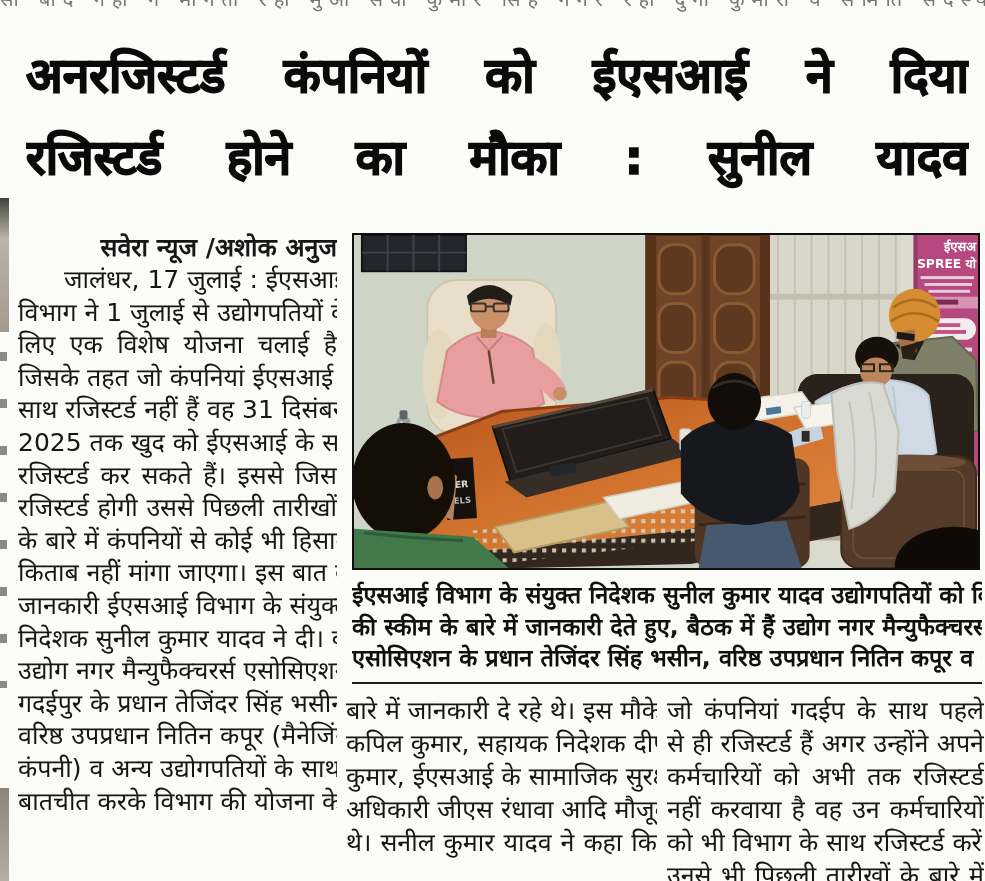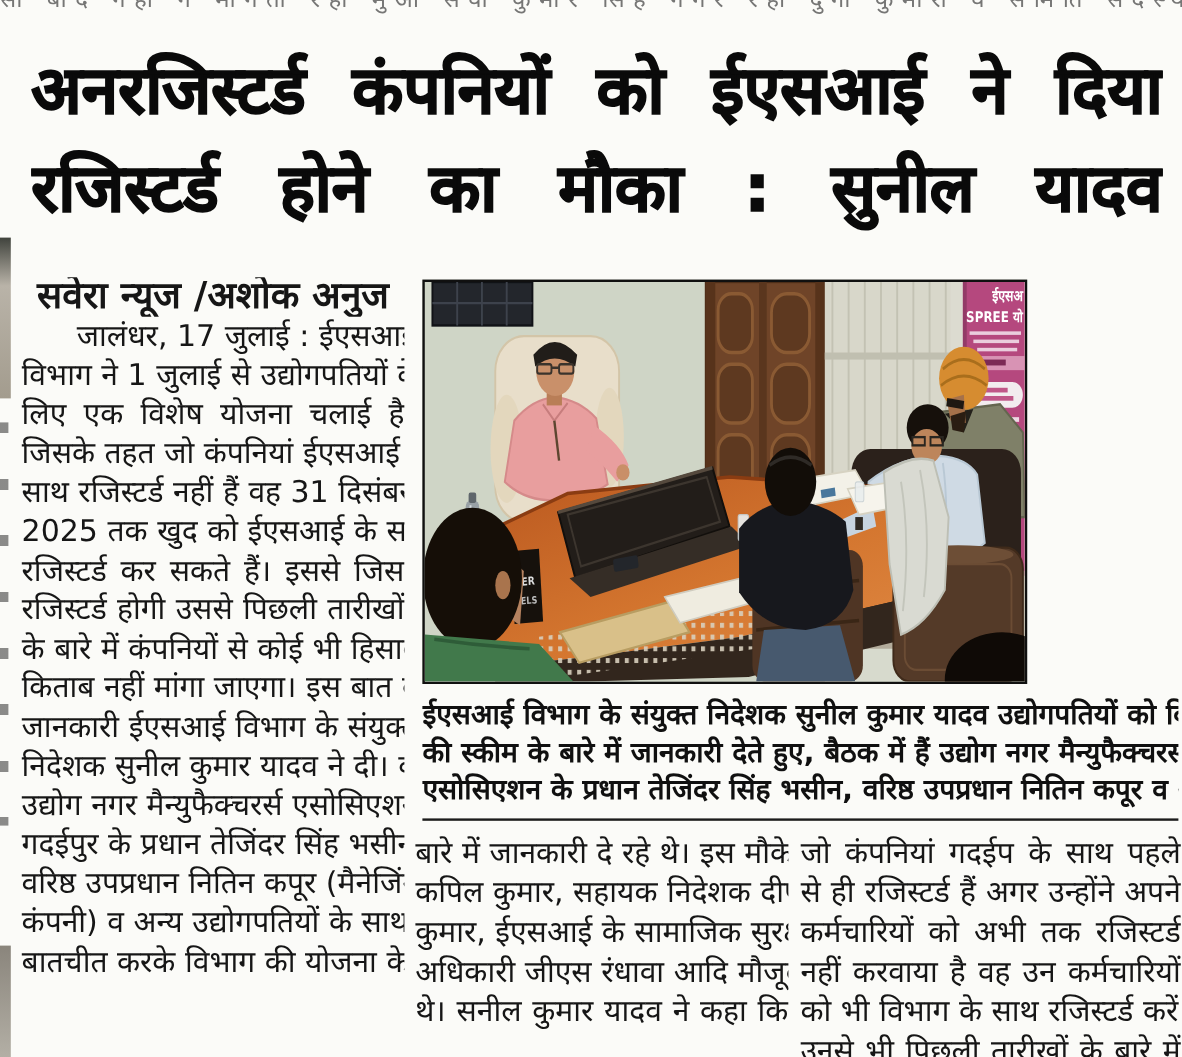--- a/index.html
+++ b/index.html
@@ -18,31 +18,31 @@
   
   .lf-top{position:absolute;left:0;top:198px;width:9px;height:134px;
     background:linear-gradient(#40433d,#b9b3a8 30%,#a39c8e);}
   .lf-ticks{position:absolute;left:0;top:352px;width:7px;height:336px;opacity:.55;
     background:repeating-linear-gradient(to bottom,#2e2e2e 0 9px,transparent 9px 47px);}
   .lf-bottom{position:absolute;left:0;top:788px;width:9px;height:93px;
     background:linear-gradient(#8a857c,#b3afa5);}
 
   .headline{position:absolute;left:26px;right:16px;top:34px;color:#0a0a0a;
     font-weight:900;-webkit-text-stroke:1.3px #0a0a0a;}
-  .hline{font-size:55px;line-height:82px;height:82px;overflow:hidden;white-space:nowrap;
+  .hline{font-size:48px;line-height:82px;height:82px;overflow:hidden;white-space:nowrap;
     text-align:justify;text-align-last:justify;}
 
   .col-left{position:absolute;left:18px;top:231px;width:319px;}
-  .byline{font-size:31px;line-height:33px;height:33px;text-align:center;font-weight:600;
+  .byline{font-size:25px;line-height:33px;height:33px;text-align:right;font-weight:600;
     overflow:hidden;white-space:nowrap;}
   .bline{font-size:25px;line-height:32.6px;height:32.6px;overflow:hidden;white-space:nowrap;
     text-align:justify;text-align-last:justify;}
   .col-left .lines .bline:first-child{padding-left:46px;}
 
-  .photo{position:absolute;left:352px;top:233px;width:504px;height:337px;
+  .photo{position:absolute;left:352px;top:233px;width:628px;height:337px;
     border:2px solid #101010;box-sizing:border-box;background:#cfd5c6;margin:0;}
   .photo svg{display:block;width:100%;height:100%;}
   .photo text{font-family:"DejaVu Sans","Liberation Sans",sans-serif;font-weight:bold;}
 
   .caption{position:absolute;left:352px;top:580px;width:630px;font-weight:700;color:#101010;}
   .capline{font-size:23.5px;line-height:31.6px;height:31.6px;overflow:hidden;white-space:nowrap;
     text-align:justify;text-align-last:justify;}
   .caption-rule{position:absolute;left:352px;top:682px;width:630px;height:2px;background:#1c1c1c;}
 
   .col-mid{position:absolute;left:346px;top:694px;width:311px;}

